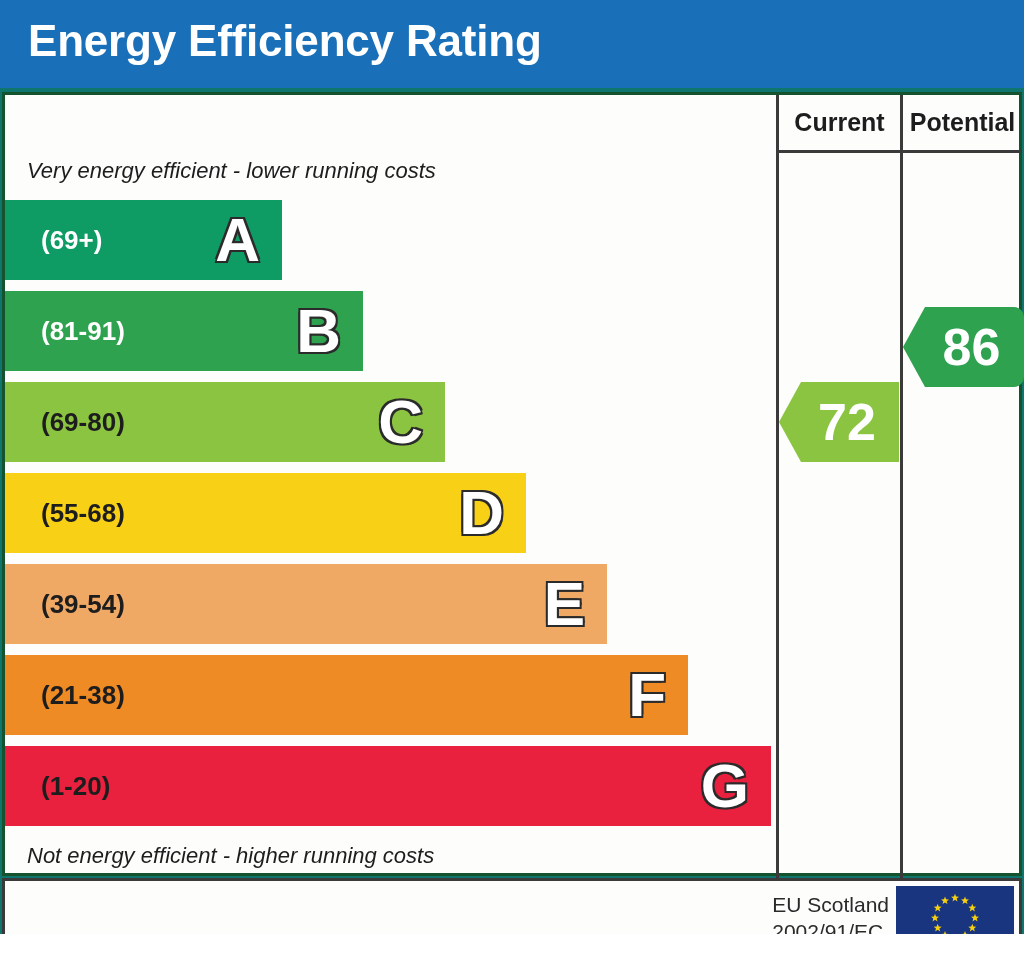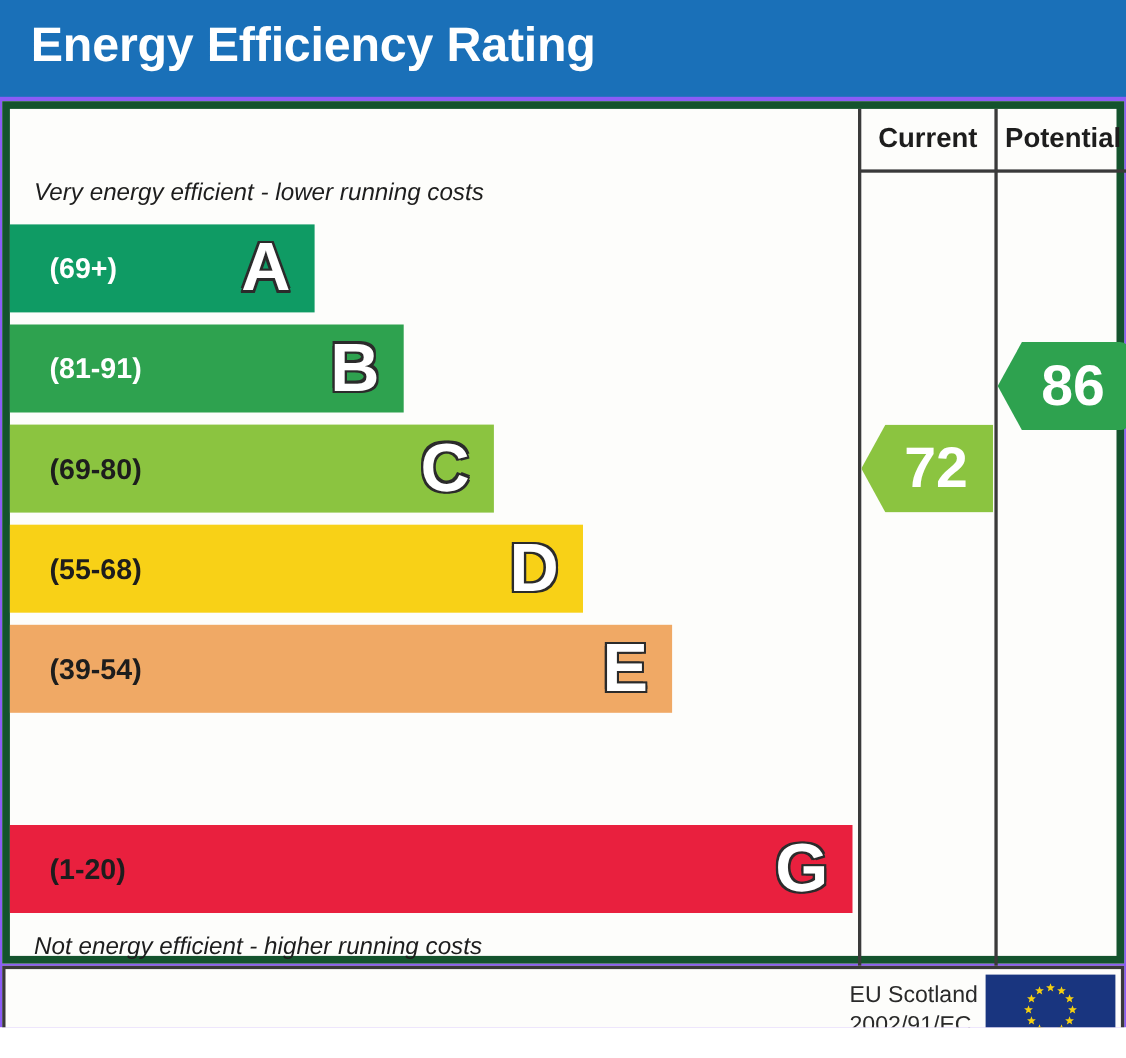--- a/index.html
+++ b/index.html
@@ -11,21 +11,21 @@
   body {
     font-family: "Liberation Sans", sans-serif;
     -webkit-font-smoothing: antialiased;
   }
 
   #epc {
     position: relative;
     width: 1024px;
     height: 934px;
     box-sizing: border-box;
-    background: #8b5cf6;
+    background: #0f766e;
     overflow: hidden;
     text-decoration: underline;
   }
 
   
   .title-bar {
     position: absolute;
     left: 0;
     top: 0;
     width: 1024px;
@@ -44,21 +44,21 @@
     white-space: nowrap;
   }
 
   
   .frame {
     position: absolute;
     left: 2px;
     top: 92px;
     width: 1020px;
     height: 784px;
-    border: 7px solid #14532d;
+    border: 3px solid #14532d;
     box-sizing: border-box;
     background: #fdfdfb;
   }
 
   
   .col-divider {
     position: absolute;
     top: 0;
     width: 3px;
     background: #3a3a3a;
@@ -227,20 +227,24 @@
           <span class="band-range" style="color: rgb(29, 29, 29);">(69-80)</span>
           <span class="band-letter" style="right: 22px;">C</span>
         </div>
         <div class="band" style="top: 378px; width: 521px; background: rgb(248, 209, 23);">
           <span class="band-range" style="color: rgb(29, 29, 29);">(55-68)</span>
           <span class="band-letter" style="right: 22px;">D</span>
         </div>
         <div class="band" style="top: 469px; width: 602px; background: rgb(240, 169, 101);">
           <span class="band-range" style="color: rgb(29, 29, 29);">(39-54)</span>
           <span class="band-letter" style="right: 22px;">E</span>
+        </div>
+        <div class="band" style="top: 560px; width: 683px; background: rgb(239, 139, 37);">
+          <span class="band-range" style="color: rgb(29, 29, 29);">(21-38)</span>
+          <span class="band-letter" style="right: 22px;">F</span>
         </div>
         <div class="band" style="top: 651px; width: 766px; background: rgb(233, 32, 62);">
           <span class="band-range" style="color: rgb(29, 29, 29);">(1-20)</span>
           <span class="band-letter" style="right: 22px;">G</span>
         </div>
       </div>
 
     <div id="ratings-container">
         <div class="arrow" style="left: 774px; width: 120px; top: 287px; background: rgb(139, 196, 64);">
           <span class="arrow-value">72</span>

